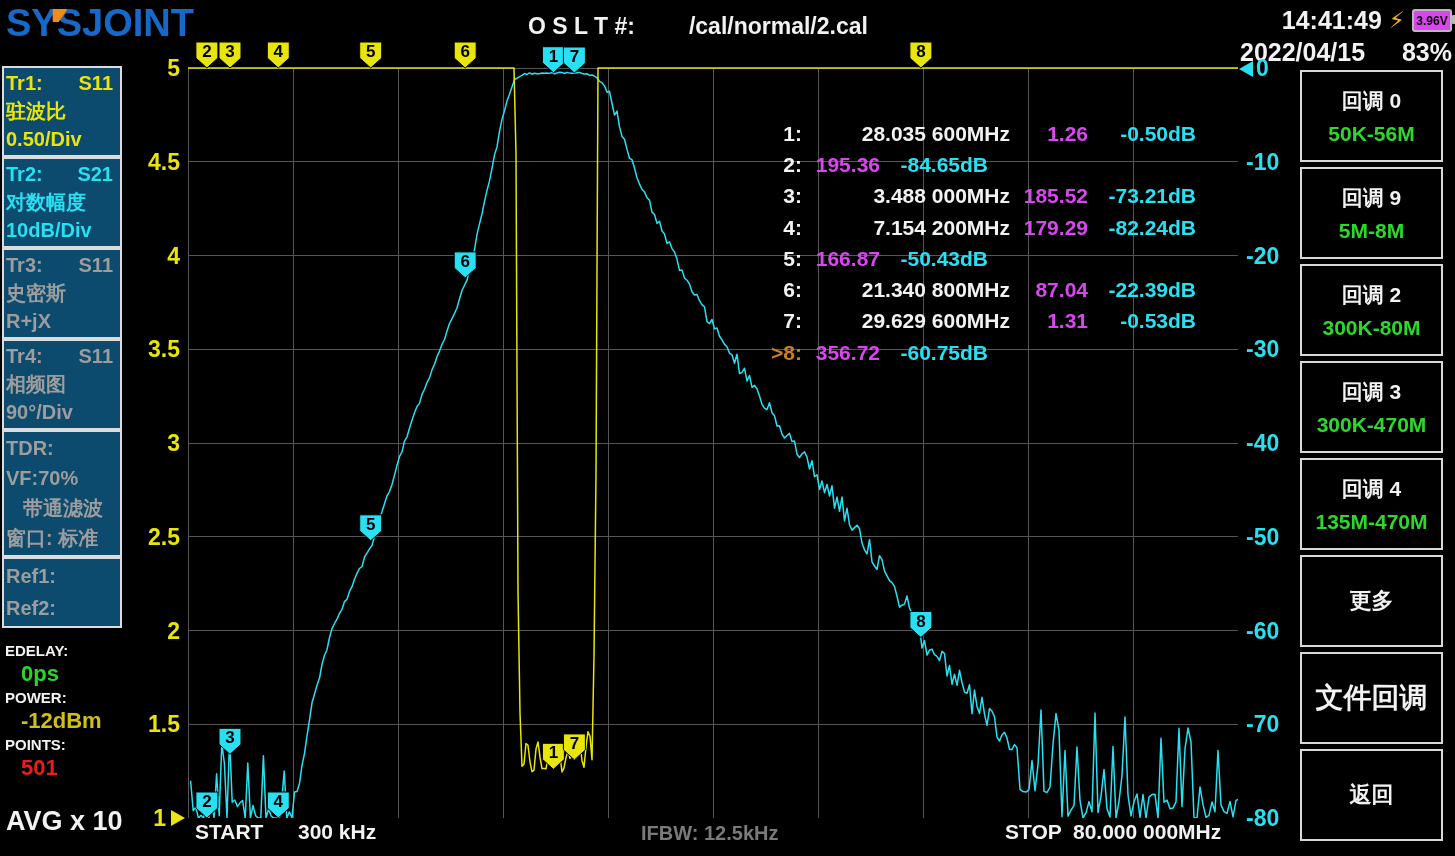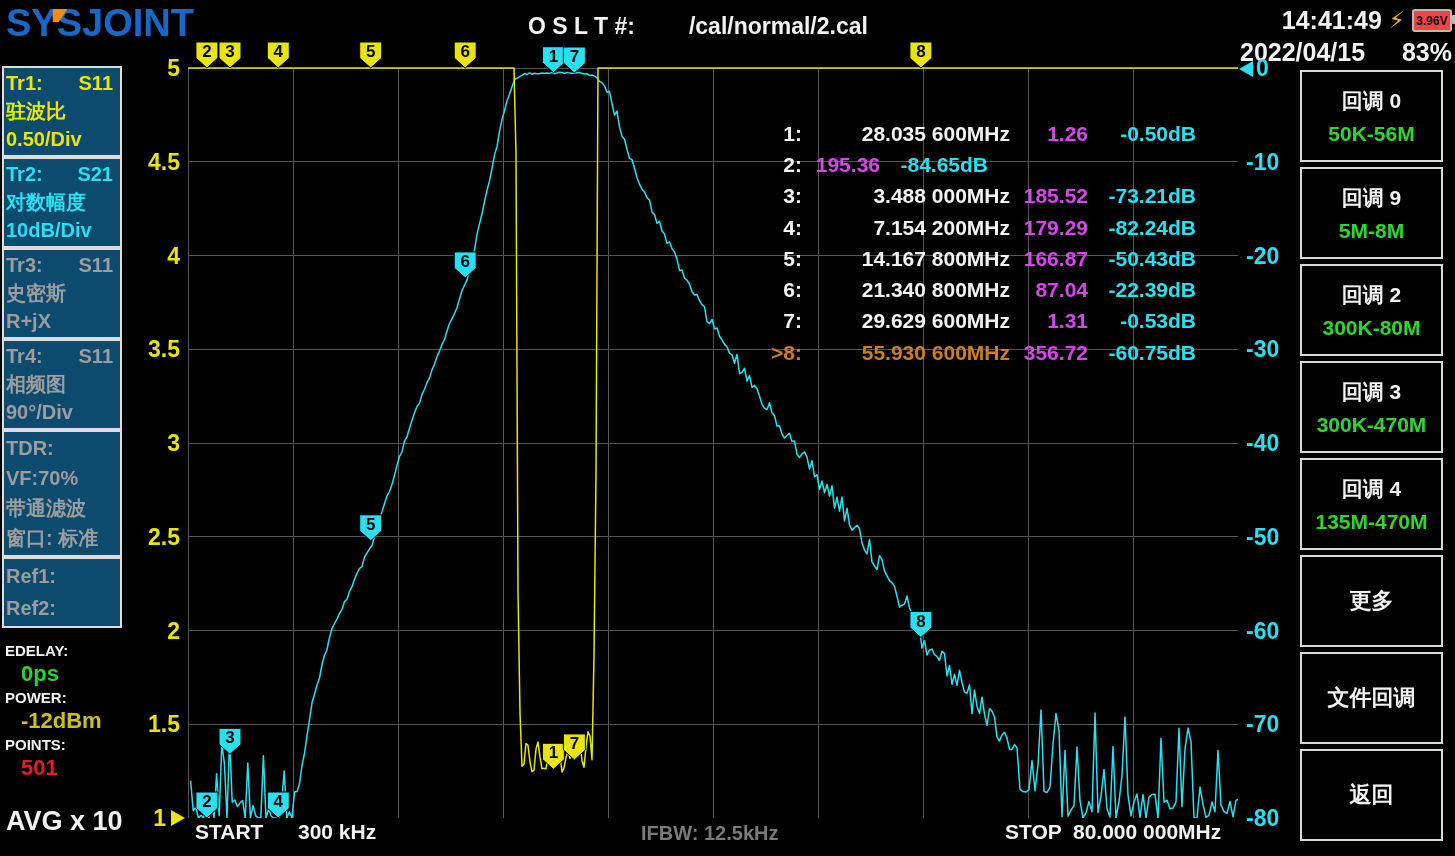--- a/index.html
+++ b/index.html
@@ -7,21 +7,21 @@
   .screen{position:relative;width:1455px;height:856px;background:#000;overflow:hidden;color:#f2f2f2;font-weight:bold;}
 
   
   .logo{position:absolute;left:6px;top:2px;font-size:38px;font-weight:800;color:#1769c9;letter-spacing:0;}
   .logo-accent{position:absolute;left:45px;top:7px;width:15px;height:13px;background:#ee8d1b;
     clip-path:polygon(0 0,100% 0,62% 100%,22% 100%);transform:skewX(-14deg);}
   .cal-info{position:absolute;left:528px;top:13px;font-size:23px;display:flex;gap:54px;white-space:pre;}
   .status{position:absolute;left:1238px;top:6px;width:214px;}
   .status .row1{display:flex;align-items:center;justify-content:flex-end;gap:7px;font-size:25px;}
   .bolt{color:#f3b21b;font-size:23px;font-weight:normal;}
-  .battery{position:relative;width:36px;height:19px;border:2px solid #b9b9b9;border-radius:3px;background:#ef4444;
+  .battery{position:relative;width:36px;height:19px;border:2px solid #b9b9b9;border-radius:3px;background:#d946ef;
     display:flex;align-items:center;justify-content:center;font-size:12px;color:#000;}
   .battery .nub{position:absolute;right:-6px;top:4px;width:4px;height:9px;background:#b9b9b9;border-radius:1px;}
   .status .row2{display:flex;justify-content:space-between;font-size:25px;margin-top:3px;padding-left:2px;}
 
   
   #sidebar{position:absolute;left:2px;top:66px;width:120px;}
   .sbox{border:2px solid #dcdcdc;box-sizing:border-box;padding:1px 2px;background:#0c4a6e;}
   .sbox .ln{font-size:20px;line-height:28px;white-space:nowrap;overflow:hidden;}
   .sbox .ln.first{display:flex;justify-content:space-between;padding-right:5px;}
   #edelay-block{position:absolute;left:5px;top:640px;width:130px;}
@@ -117,21 +117,21 @@
         <div class="ln first">
           <span>Tr4:</span>
           <span>S11</span>
         </div>
         <div class="ln">相频图</div>
         <div class="ln">90°/Div</div>
       </div>
       <div class="sbox" style="height: 127px; color: rgb(157, 157, 157);">
         <div class="ln" style="line-height: 30px;">TDR:</div>
         <div class="ln" style="line-height: 30px;">VF:70%</div>
-        <div class="ln" style="line-height: 30px;">带通滤波</div>
+        <div class="ln" style="line-height: 30px; margin-left: 17px;">带通滤波</div>
         <div class="ln" style="line-height: 30px;">窗口: 标准</div>
       </div>
       <div class="sbox" style="height: 71px; color: rgb(157, 157, 157);">
         <div class="ln" style="line-height: 32px;">Ref1:</div>
         <div class="ln" style="line-height: 32px;">Ref2:</div>
       </div>
     </div>
 
   <div id="edelay-block">
     <div class="fld-label">EDELAY:</div>
@@ -276,39 +276,37 @@
         <span class="c db">-73.21dB</span>
       </div>
       <div class="mrow">
         <span class="c num">4:</span>
         <span class="c freq">7.154 200MHz</span>
         <span class="c val">179.29</span>
         <span class="c db">-82.24dB</span>
       </div>
       <div class="mrow">
         <span class="c num">5:</span>
-        <span class="c freq">14.167 800MHz</span>
         <span class="c val">166.87</span>
         <span class="c db">-50.43dB</span>
       </div>
       <div class="mrow">
         <span class="c num">6:</span>
         <span class="c freq">21.340 800MHz</span>
         <span class="c val">87.04</span>
         <span class="c db">-22.39dB</span>
       </div>
       <div class="mrow">
         <span class="c num">7:</span>
         <span class="c freq">29.629 600MHz</span>
         <span class="c val">1.31</span>
         <span class="c db">-0.53dB</span>
       </div>
       <div class="mrow active">
         <span class="c num">&gt;8:</span>
-        <span class="c freq">55.930 600MHz</span>
         <span class="c val">356.72</span>
         <span class="c db">-60.75dB</span>
       </div>
     </div>
 
   <div id="menu">
       <div class="mbtn">
         <div class="t">回调 0</div>
         <div class="s">50K-56M</div>
       </div>
@@ -325,21 +323,21 @@
         <div class="s">300K-470M</div>
       </div>
       <div class="mbtn">
         <div class="t">回调 4</div>
         <div class="s">135M-470M</div>
       </div>
       <div class="mbtn">
         <div class="t" style="font-size: 22px;">更多</div>
       </div>
       <div class="mbtn">
-        <div class="t" style="font-size: 22px;">文件回调</div>
+        <div class="t" style="font-size: 28px;">文件回调</div>
       </div>
       <div class="mbtn">
         <div class="t" style="font-size: 22px;">返回</div>
       </div>
     </div>
 
   <div class="ftxt" style="left:195px">START</div>
   <div class="ftxt" style="left:298px">300 kHz</div>
   <div class="ftxt ifbw" style="left:641px;top:822px">IFBW: 12.5kHz</div>
   <div class="ftxt" style="left:1005px">STOP</div>

